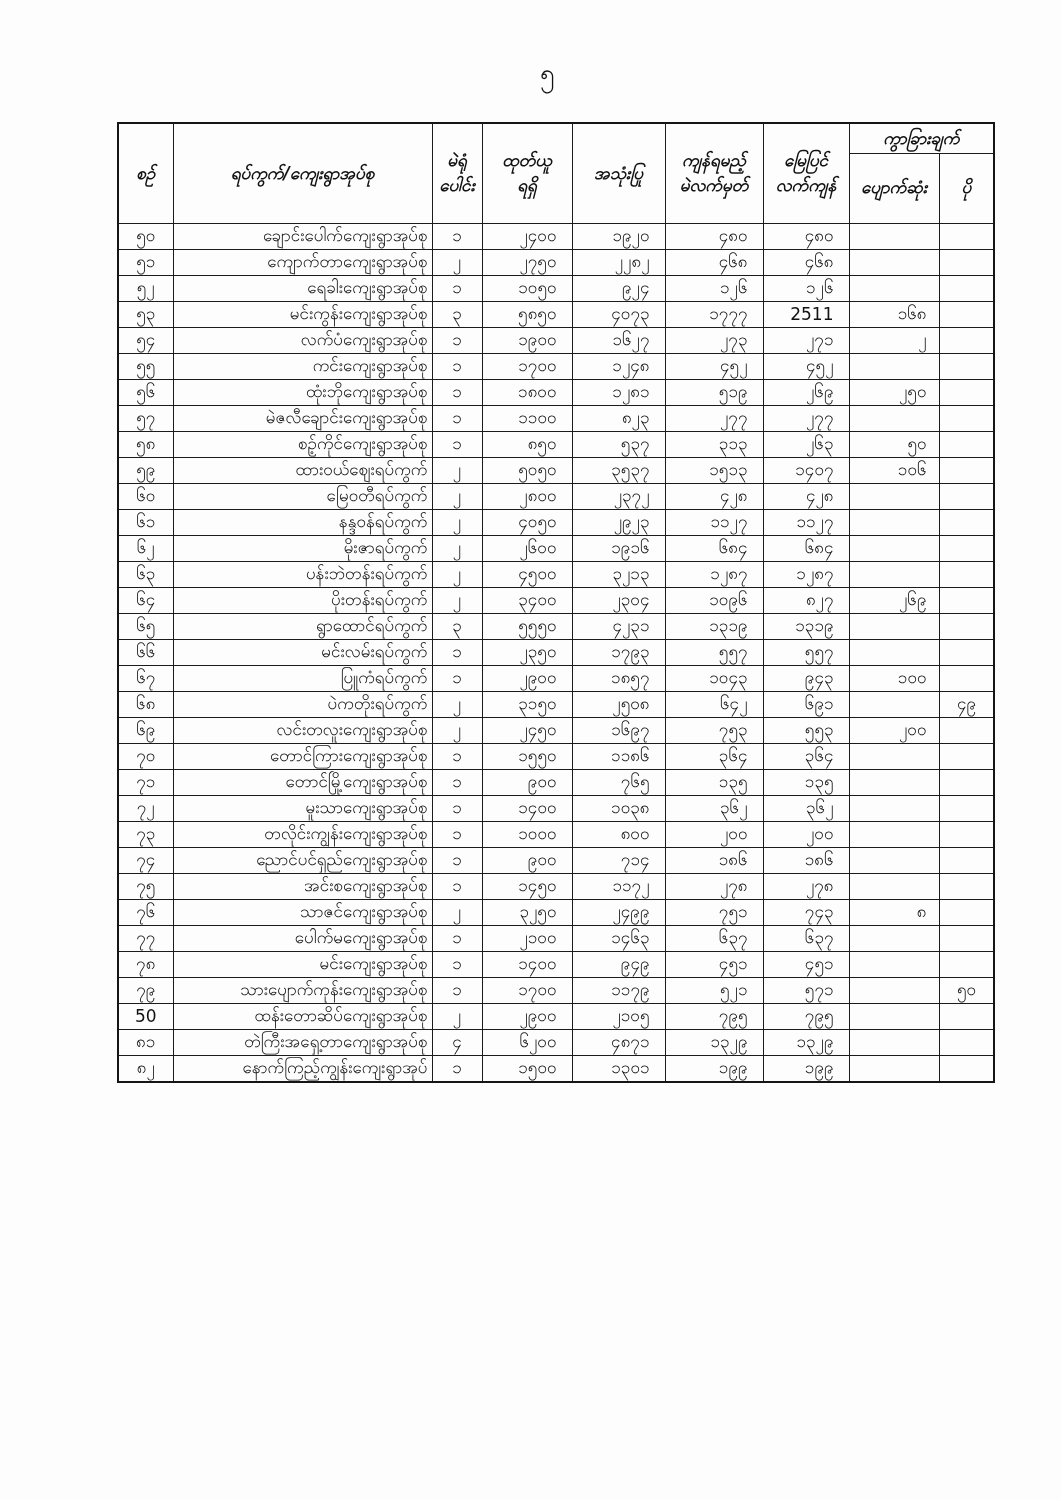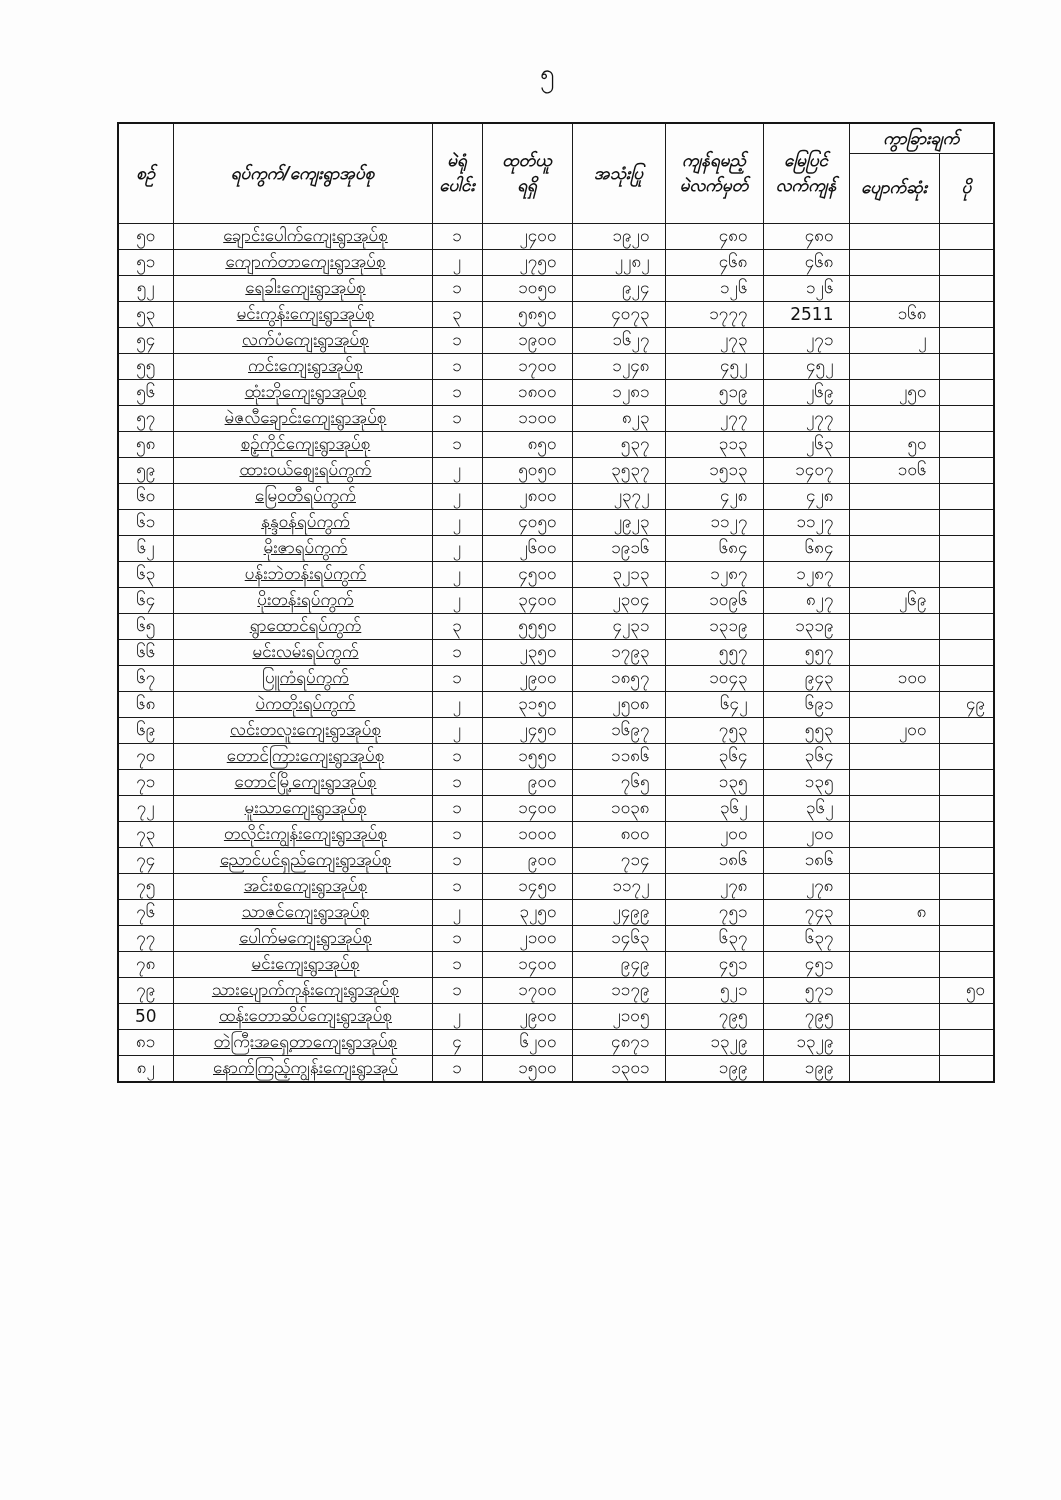--- a/index.html
+++ b/index.html
@@ -40,25 +40,25 @@
     font-weight: bold;
     text-align: center;
     line-height: 1.5;
     font-style: italic;
   }
   thead tr.hdr-top { height: 30px; }
   thead tr.hdr-bottom { height: 70px; }
   tbody tr { height: 19px; }
   .hline { display: block; }
   td.c-serial   { text-align: center; }
-  td.c-name     { text-align: center; padding-left: 10px; text-decoration: underline; }
+  td.c-name     { text-align: right; padding-left: 10px; }
   td.c-stations { text-align: center; }
   td.c-num      { text-align: right; padding-right: 15px; }
   td.c-lost     { padding-right: 12px; margin-left: 37px; }
-  td.c-extra    { padding-right: 8px; }
+  td.c-extra    { padding-right: 17px; }
 </style>
 </head>
 <body>
 
 <div class="page-number">၅</div>
 
 <table class="doc-table">
   <colgroup>
     <col style="width:55px">
     <col style="width:259px">

